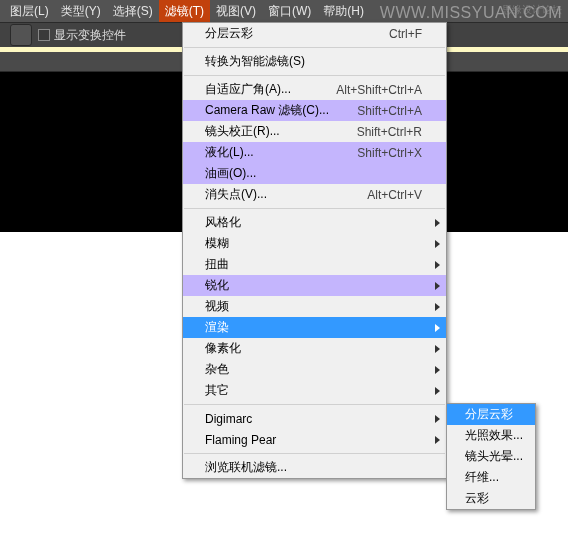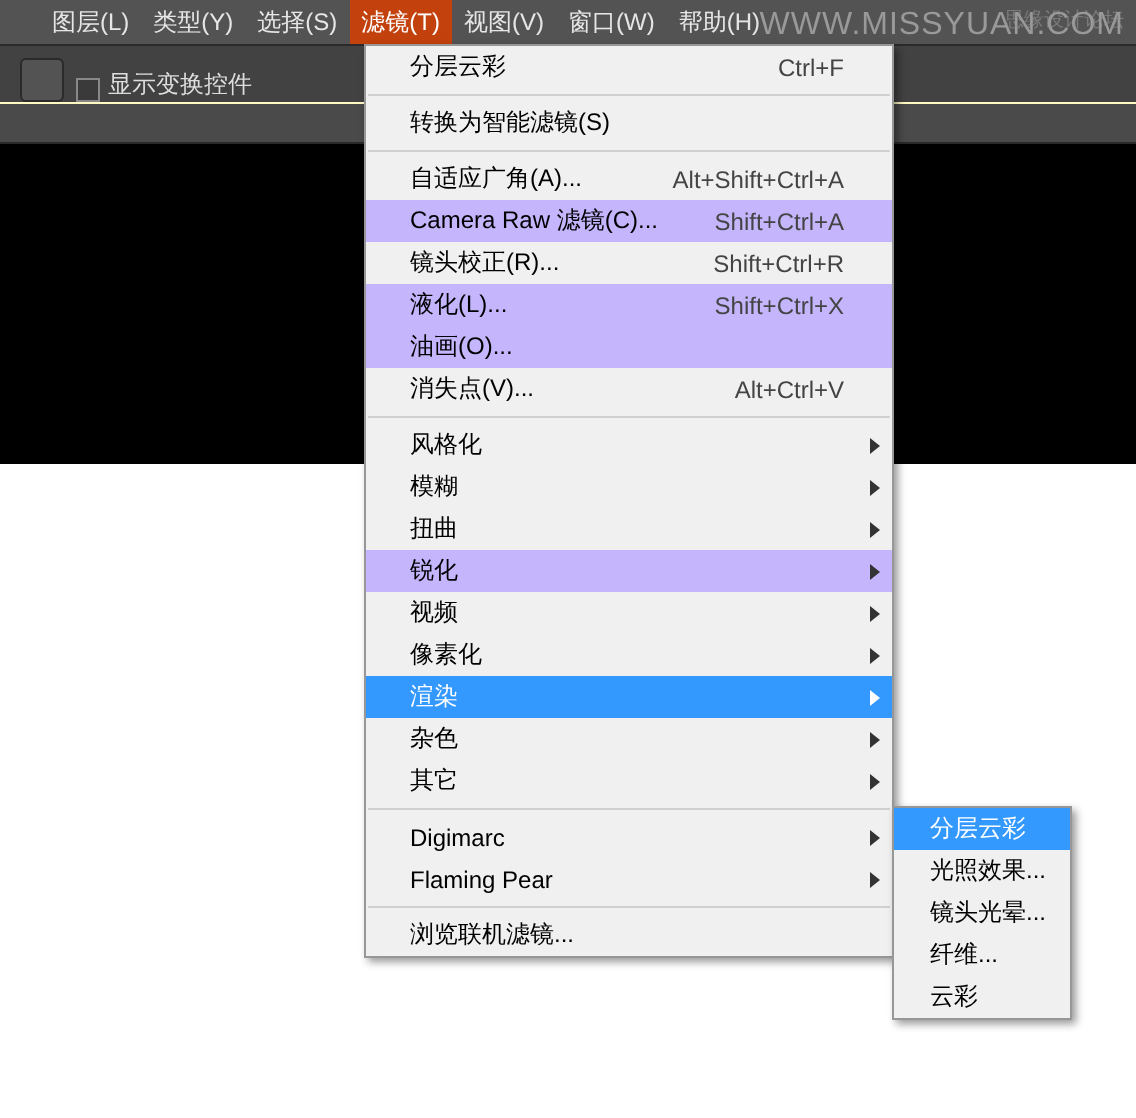--- a/index.html
+++ b/index.html
@@ -1,21 +1,21 @@
 <!DOCTYPE html>
 <html><head>
 <meta charset="utf-8">
 <style>
 *{margin:0;padding:0;box-sizing:border-box;font-family:"Microsoft YaHei",SimSun,sans-serif;font-size:12px}
 body{width:568px;height:559px;background:#000;overflow:hidden;position:relative}
-.topbar{background:#535353;height:22px;display:flex;align-items:flex-end;padding-left:20px;color:#e6e6e6}
+.topbar{background:#535353;height:22px;display:flex;align-items:flex-end;padding-left:4px;color:#e6e6e6}
 .mitem{padding:0 6px;height:22px;display:flex;align-items:center;cursor:pointer}
 .mitem.open{background:#c2410c;color:#fff}
 .wmark{position:absolute;right:6px;top:4px;color:#999;font-size:16px;letter-spacing:0.5px}
-.toolbar{background:#424242;height:30px;border-top:1px solid #2a2a2a;border-bottom:1px solid #fef9c3;display:flex;align-items:flex-end;padding-left:10px}
+.toolbar{background:#424242;height:30px;border-top:1px solid #2a2a2a;border-bottom:5px solid #fef9c3;display:flex;align-items:center;padding-left:10px}
 .tbtn{width:22px;height:22px;background:#535353;border:1px solid #2a2a2a;border-radius:3px;margin-right:6px}
 .chk{width:12px;height:12px;border:1px solid #888;background:#3a3a3a;margin-right:4px}
 .tlbl{color:#ddd}
 .divbar{background:#4a4a4a;height:20px;border-bottom:1px solid #2a2a2a}
 .canvas{position:absolute;left:0;top:232px;right:0;bottom:0;background:#fff}
 .menu{position:absolute;left:182px;top:22px;width:265px;background:#f0f0f0;border:1px solid #979797;box-shadow:2px 2px 4px rgba(0,0,0,0.4)}
 .row{height:21px;display:flex;align-items:center;padding:0 24px 0 22px;position:relative;cursor:default}
 .row.hl{background:#c4b5fd}
 .row.sel{background:#3399ff;color:#fff}
 .sep{height:1px;background:#d0d0d0;margin:3px 1px}
@@ -98,26 +98,26 @@
       <span class="arr"></span>
     </div>
     <div class="row hl">
       <span>锐化</span>
       <span class="arr"></span>
     </div>
     <div class="row">
       <span>视频</span>
       <span class="arr"></span>
     </div>
+    <div class="row sel">
+      <span>渲染</span>
+      <span class="arr"></span>
+    </div>
     <div class="row">
       <span>像素化</span>
-      <span class="arr"></span>
-    </div>
-    <div class="row sel">
-      <span>渲染</span>
       <span class="arr"></span>
     </div>
     <div class="row">
       <span>杂色</span>
       <span class="arr"></span>
     </div>
     <div class="row">
       <span>其它</span>
       <span class="arr"></span>
     </div>

